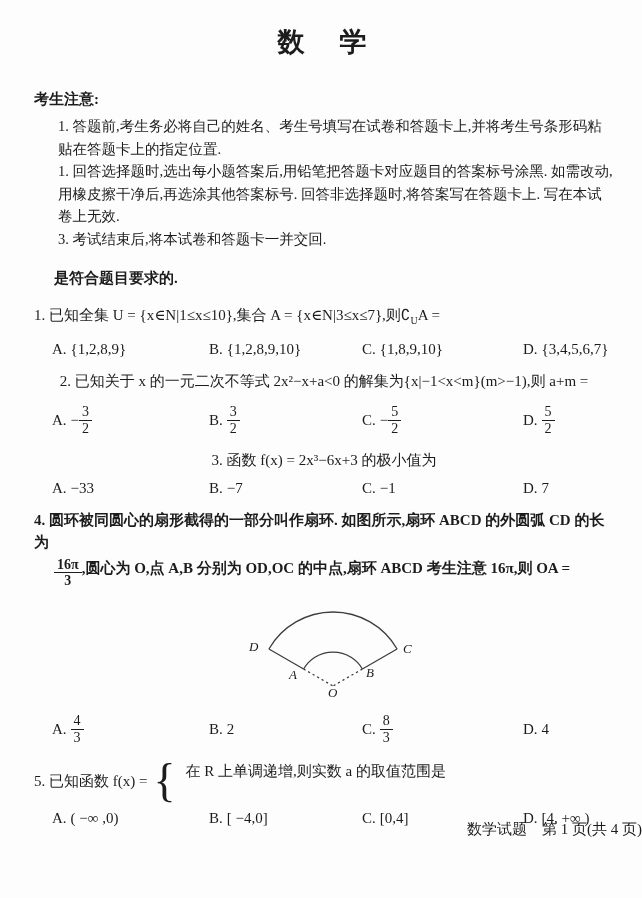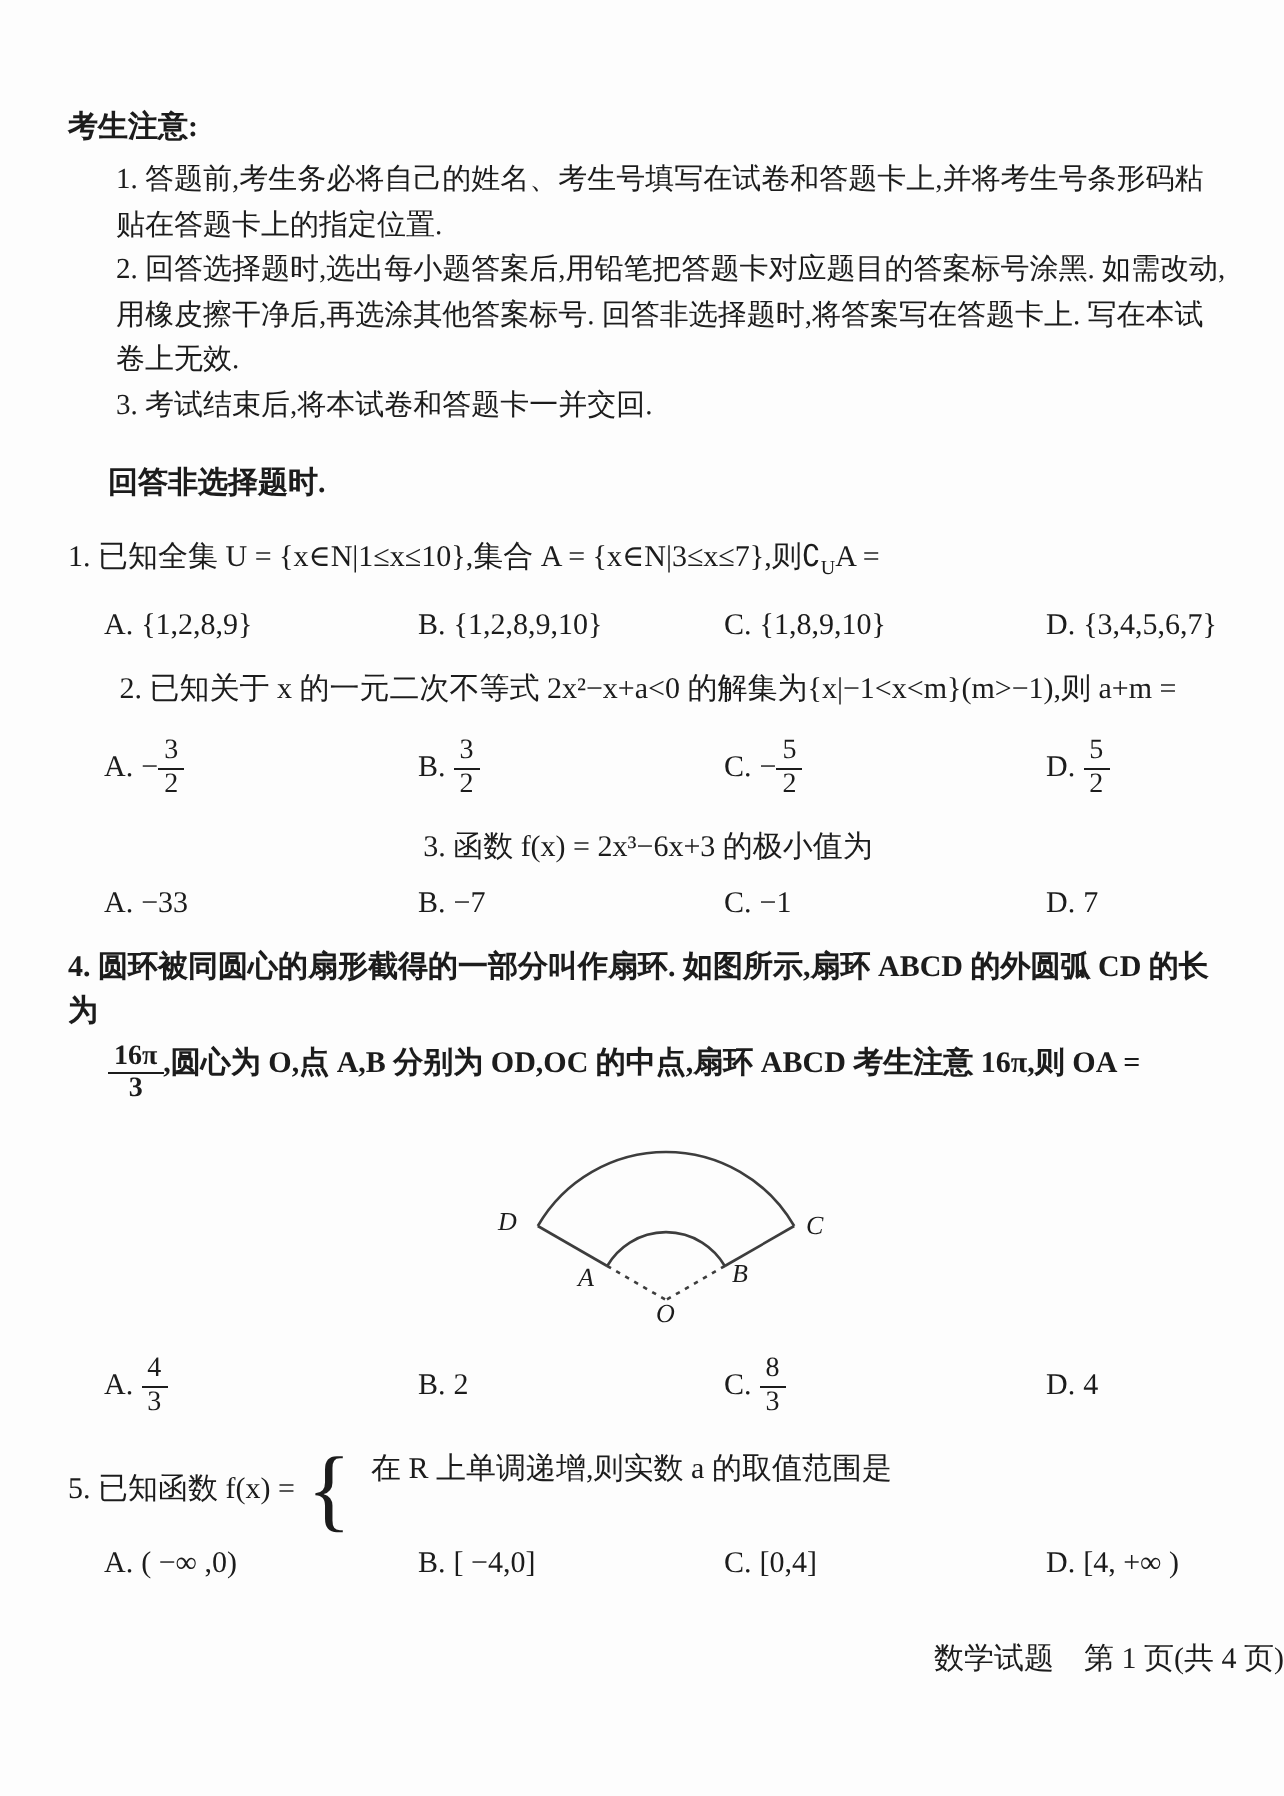--- a/index.html
+++ b/index.html
@@ -59,30 +59,31 @@
   .footer{
     position:absolute;left:0;top:820px;width:100%;
     text-align:right;font-size:15px;
   }
 </style>
 </head>
 <body>
 
 <div class="page">
 
+  <h1 class="title">数　学</h1>
 
   <div class="notice-heading">考生注意:</div>
   <div class="notice-items">
     <div class="notice-item">1. 答题前,考生务必将自己的姓名、考生号填写在试卷和答题卡上,并将考生号条形码粘贴在答题卡上的指定位置.</div>
-    <div class="notice-item">2. 回答选择题时,选出每小题答案后,用铅笔把答题卡对应题目的答案标号涂黑. 如需改动,用橡皮擦干净后,再选涂其他答案标号. 回答非选择题时,将答案写在答题卡上. 写在本试卷上无效.</div>
+    <div class="notice-item">1. 回答选择题时,选出每小题答案后,用铅笔把答题卡对应题目的答案标号涂黑. 如需改动,用橡皮擦干净后,再选涂其他答案标号. 回答非选择题时,将答案写在答题卡上. 写在本试卷上无效.</div>
     <div class="notice-item">3. 考试结束后,将本试卷和答题卡一并交回.</div>
   </div>
 
   <div class="section-heading">
-    <div class="section-line2">回答非选择题时.</div>
+    <div class="section-line2">是符合题目要求的.</div>
   </div>
 
   <div class="q q1">
     <span class="stem"><span>1. 已知全集 U = {x∈N|1≤x≤10},集合 A = {x∈N|3≤x≤7},则∁</span><sub class="setsub">U</sub><span>A =</span></span>
   </div>
   <div class="opt-row">
     <span class="opt">
         <span class="lbl">A.</span>
         <span>{1,2,8,9}</span>
       </span>

